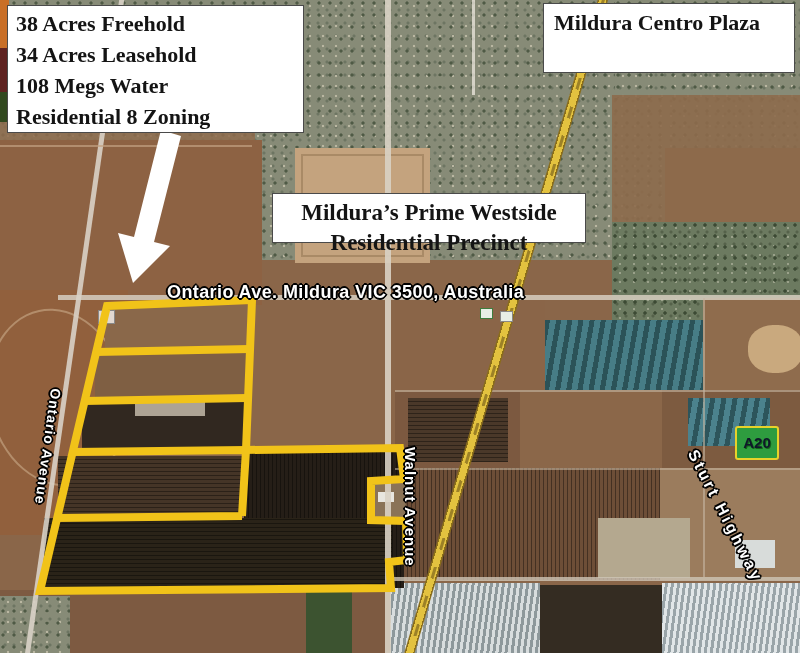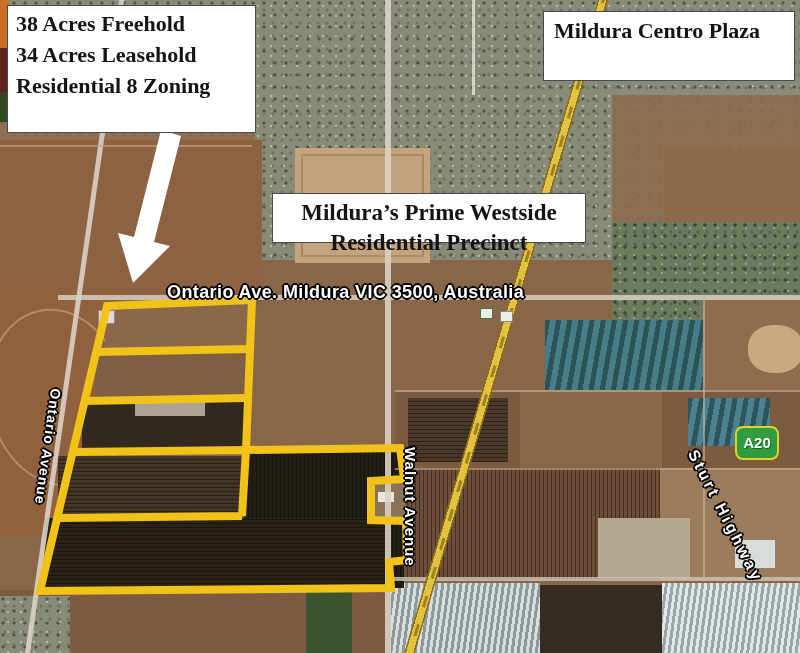--- a/index.html
+++ b/index.html
@@ -31,22 +31,22 @@
     text-shadow:-1px -1px 0 #000,1px -1px 0 #000,-1px 1px 0 #000,1px 1px 0 #000,0 -2px 0 #000,0 2px 0 #000,-2px 0 0 #000,2px 0 0 #000;
   }
   .vert{writing-mode:vertical-rl;}
   .callout{
     position:absolute;background:#fff;border:1px solid #4a4a4a;color:#141414;z-index:7;
     font-family:"Liberation Serif",serif;font-weight:bold;
   }
   .callout .ln{display:block;}
   #shield{
     position:absolute;left:735px;top:426px;width:44px;height:34px;z-index:6;
-    background:#2e9c3f;border:2px solid #e8d22a;border-radius:8px;box-sizing:border-box;
-    color:#ffffff;font:bold 15px "Liberation Sans",sans-serif;text-align:center;line-height:29px;
+    background:#2e9c3f;border:2px solid #e8d22a;border-radius:3px;box-sizing:border-box;
+    color:#0f172a;font:bold 15px "Liberation Sans",sans-serif;text-align:center;line-height:29px;
     text-shadow:1px 1px 0 rgba(0,60,0,.6);
   }
   svg{position:absolute;left:0;top:0;}
 </style>
 </head>
 <body>
 
 <div class="canvas">
 
   <div class="blk speckle" style="left:0;top:0;width:800px;height:148px;"></div>
@@ -126,27 +126,28 @@
   <div class="maplabel" style="left:127px;top:282px;font-size:18px;letter-spacing:.4px;padding-left:40px;">Ontario Ave. Mildura VIC 3500, Australia</div>
 
   <div class="maplabel vert" style="left:402px;top:447px;font-size:15px;letter-spacing:1px;">Walnut Avenue</div>
 
   <div class="maplabel vert" style="left:40px;top:388px;font-size:14px;letter-spacing:1px;transform:rotate(8deg);">Ontario Avenue</div>
 
   <div class="maplabel" style="left:700px;top:447px;font-size:16px;letter-spacing:3px;transform:rotate(63deg);transform-origin:left top;">Sturt Highway</div>
 
   <div id="shield">A20</div>
 
-  <div class="callout" style="left:7px;top:5px;width:249px;height:128px;box-sizing:border-box;padding:2px 0 8px 8px;font-size:22px;line-height:31px;">
+  <div class="callout" style="left:7px;top:5px;width:297px;height:128px;box-sizing:border-box;padding:2px 0 8px 8px;font-size:22px;line-height:31px;">
     <span class="ln">38 Acres Freehold</span>
     <span class="ln">34 Acres Leasehold</span>
+    <span class="ln">108 Megs Water</span>
     <span class="ln">Residential 8 Zoning</span>
   </div>
 
-  <div class="callout" style="left:543px;top:3px;width:252px;height:70px;box-sizing:border-box;padding:3px 0 0 10px;font-size:22px;line-height:31px;margin-top:8px;">
+  <div class="callout" style="left:543px;top:3px;width:252px;height:70px;box-sizing:border-box;padding:3px 0 0 10px;font-size:22px;line-height:31px;">
     <span class="ln">Mildura Centro Plaza</span>
   </div>
 
   <div class="callout" style="left:272px;top:193px;width:314px;height:50px;box-sizing:border-box;padding:4px 0 0 0;font-size:23px;line-height:30px;text-align:center;">
     <span class="ln">Mildura’s Prime Westside</span>
     <span class="ln">Residential Precinct</span>
   </div>
 
 </div>
 

